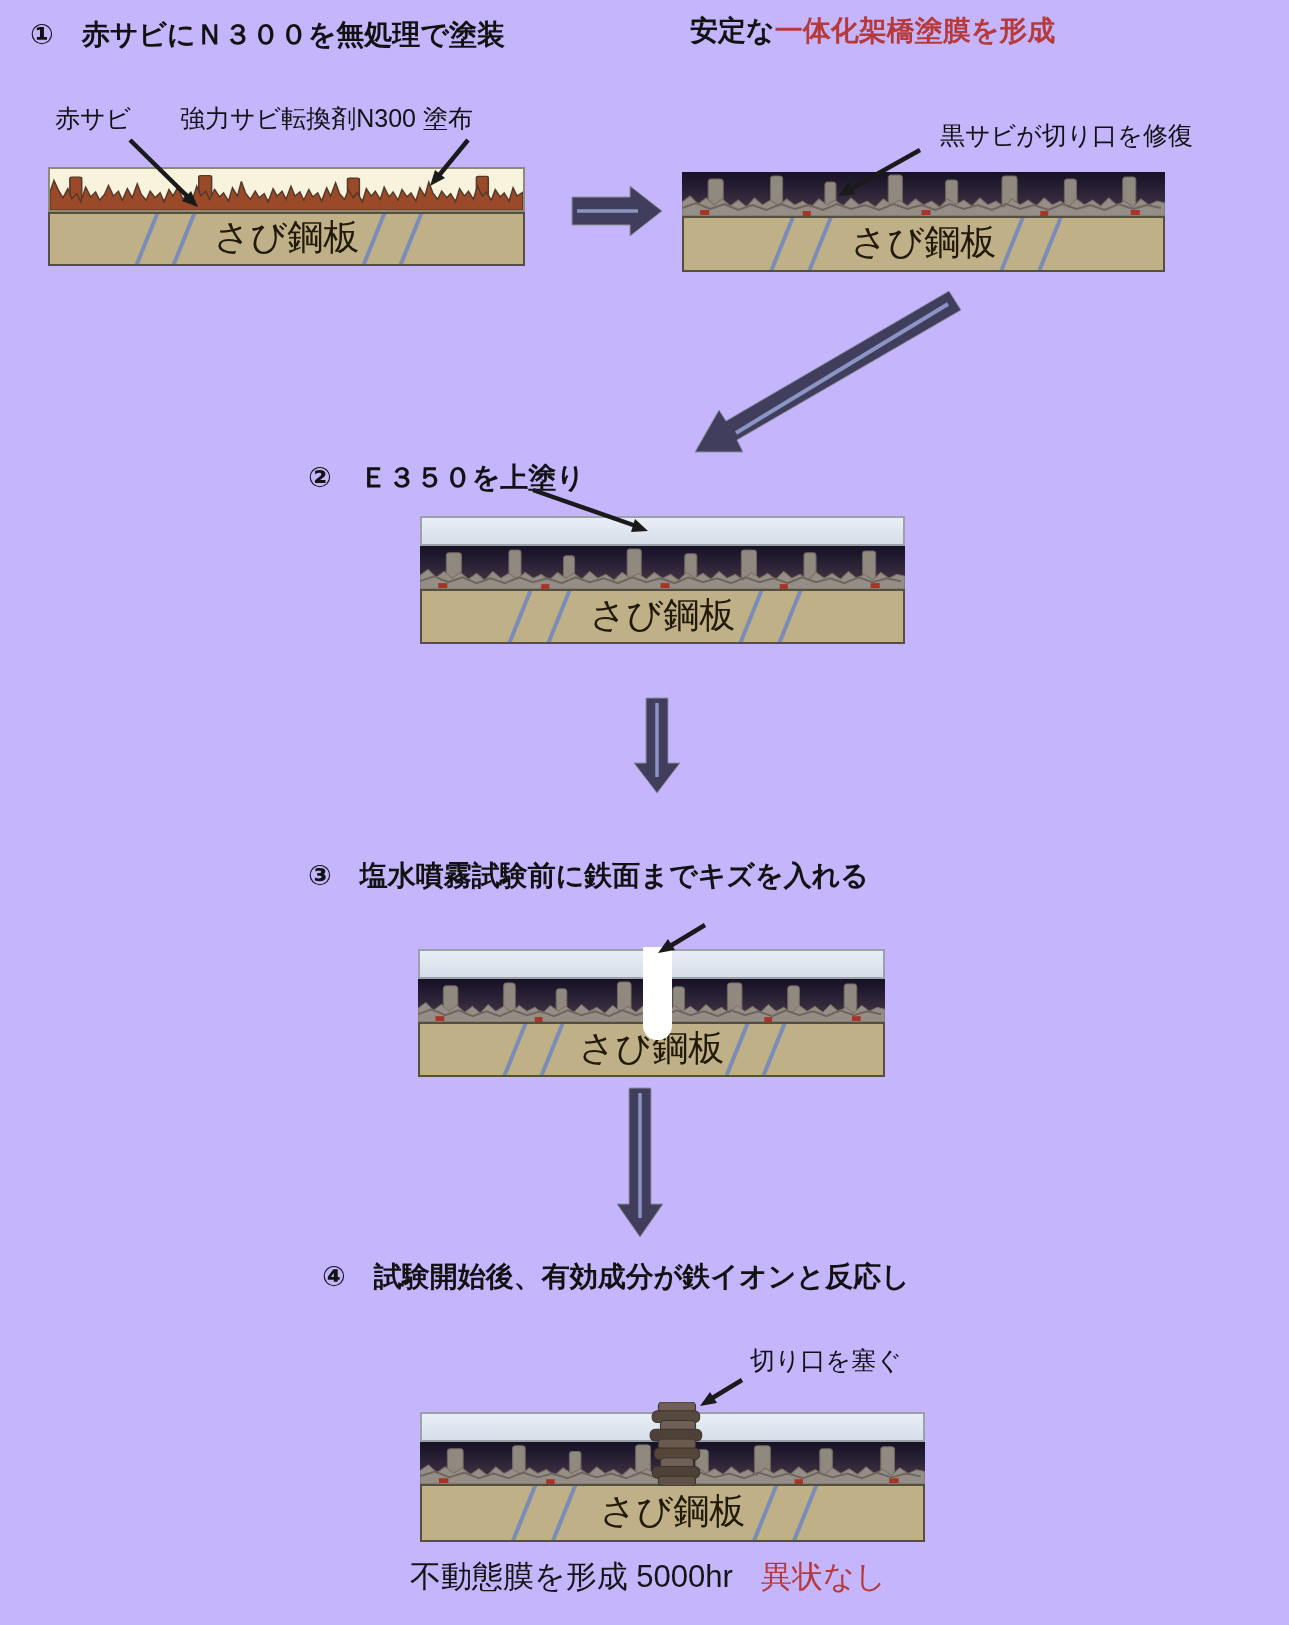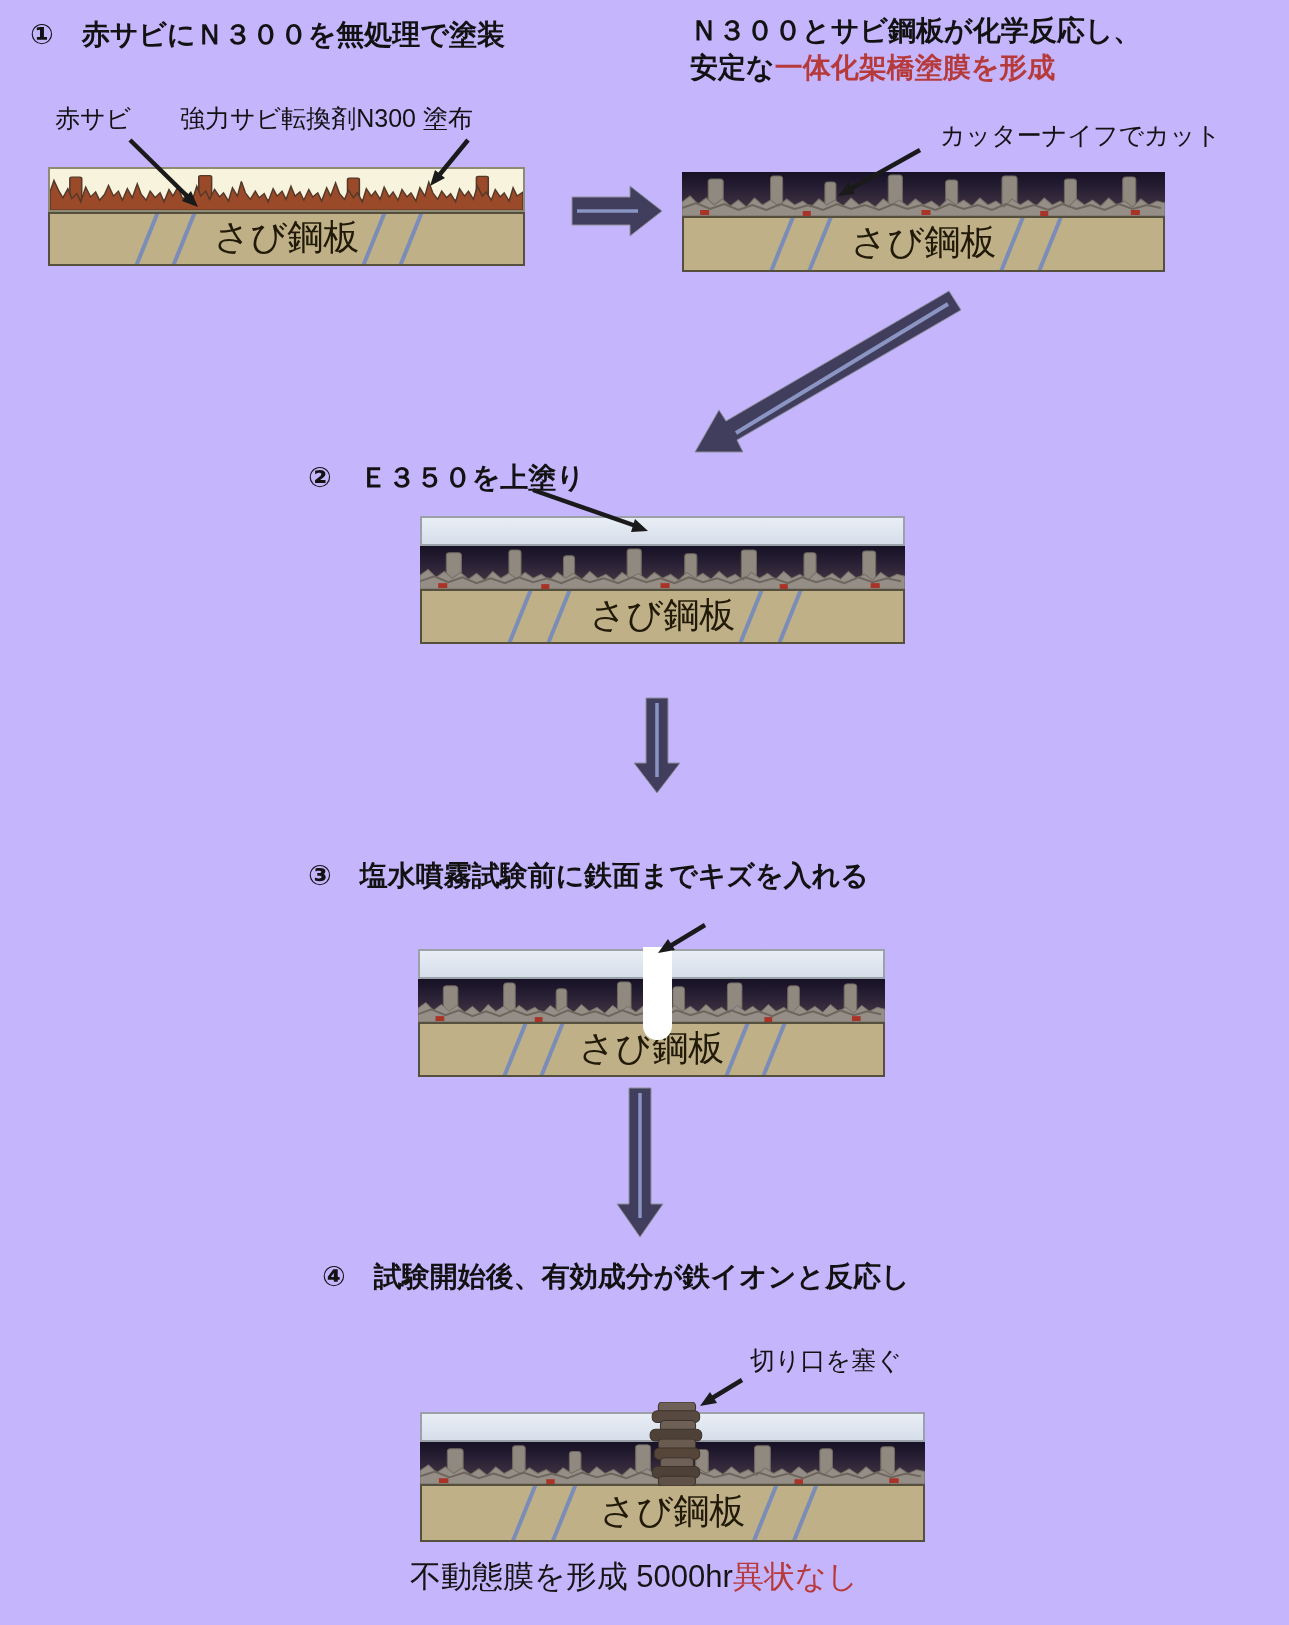--- a/index.html
+++ b/index.html
@@ -32,37 +32,36 @@
   .z2{z-index:2;}
 </style>
 </head>
 <body>
 
 <div id="canvas">
 
   <div class="abs heading z2" style="left:30px;top:16px;">①　赤サビにＮ３００を無処理で塗装</div>
 
   <div class="abs heading z2" style="left:690px;top:12px;">
-    <div>Ｎ３００とサビ鋼板が化学反応し、</div>
     <div><span>安定な</span><span class="red">一体化架橋塗膜を形成</span></div>
   </div>
 
   <div class="abs label z2" style="left:55px;top:103px;">赤サビ</div>
   <div class="abs label z2" style="left:180px;top:103px;">強力サビ転換剤N300 塗布</div>
-  <div class="abs label z2" style="left:940px;top:120px;">カッターナイフでカット</div>
+  <div class="abs label z2" style="left:940px;top:120px;">黒サビが切り口を修復</div>
 
   <div class="abs heading z2" style="left:308px;top:459px;">②　Ｅ３５０を上塗り</div>
 
   <div class="abs heading z2" style="left:308px;top:857px;">③　塩水噴霧試験前に鉄面までキズを入れる</div>
 
   <div class="abs heading z2" style="left:322px;top:1258px;text-align:center;">④　試験開始後、有効成分が鉄イオンと反応し</div>
 
   <div class="abs label z2" style="left:750px;top:1345px;">切り口を塞ぐ</div>
 
-  <div class="abs z2" style="left:410px;top:1556px;font-size:31px;white-space:nowrap;"><span>不動態膜を形成  5000hr</span><span class="red" style="margin-left:0;">異状なし</span></div>
+  <div class="abs z2" style="left:410px;top:1556px;font-size:31px;white-space:nowrap;"><span>不動態膜を形成  5000hr</span><span class="red" style="margin-left:28px;">異状なし</span></div>
 
   <div class="panel" style="left:48px;top:167px;width:477px;">
     <div class="layer topcoat-n300" style="height:45px;">
       <svg class="tex" viewBox="0 0 477 50" preserveAspectRatio="none">
         <rect x="0" y="37" width="477" height="13" fill="#7c3120"></rect>
         <g fill="#9a4929" stroke="#53392a" stroke-width="1.5">
           <rect x="20" y="10" width="12" height="28" rx="2"></rect>
           <rect x="150" y="8" width="13" height="30" rx="2"></rect>
           <rect x="300" y="11" width="12" height="27" rx="2"></rect>
           <rect x="430" y="9" width="12" height="29" rx="2"></rect>

